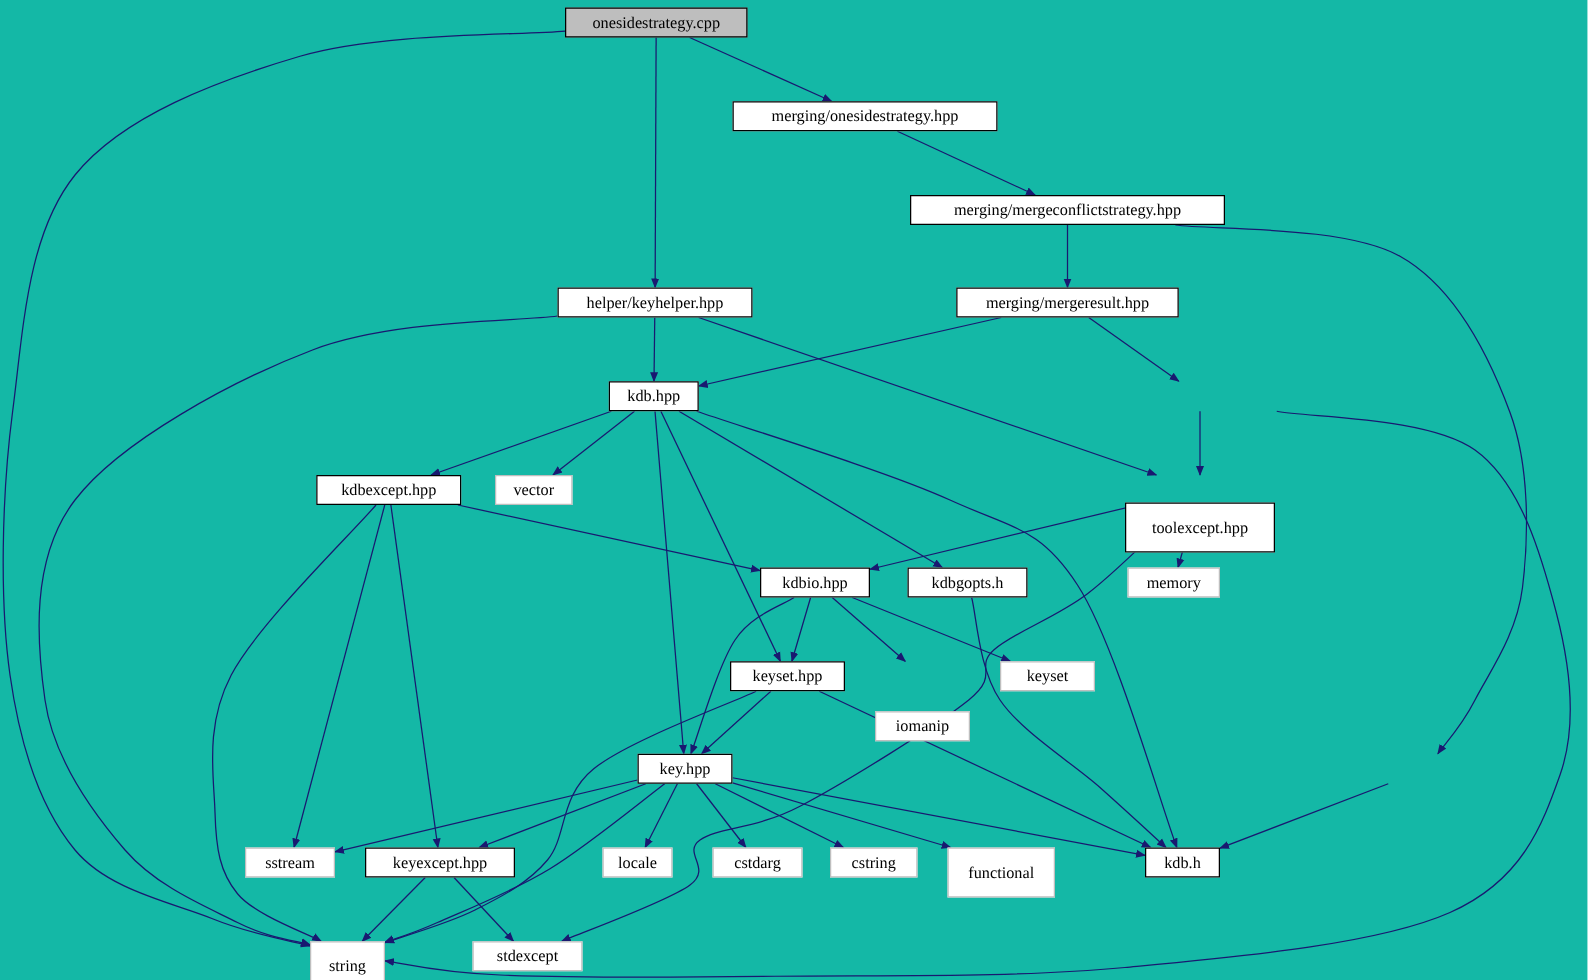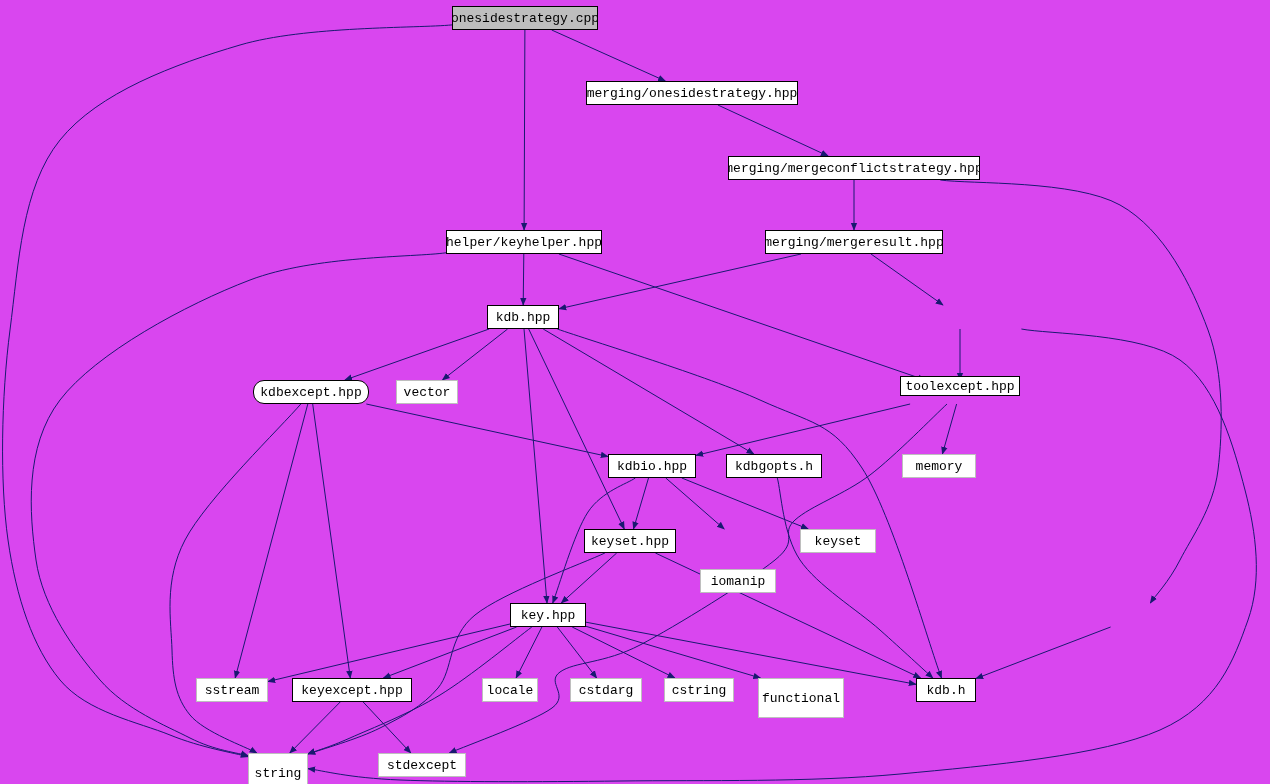--- a/index.html
+++ b/index.html
@@ -1,18 +1,18 @@
 <!DOCTYPE html>
 <html><head>
 <meta charset="utf-8">
 <style>
   html,body{margin:0;padding:0;background:#ffffff;}
   #canvas{
-    position:relative;width:1270px;height:784px;overflow:hidden;background:#d946ef;
-    font-family:Liberation Mono, monospace;
+    position:relative;width:1270px;height:784px;overflow:hidden;background:#14b8a6;
+    font-family:Liberation Serif, serif;
   }
   #edges{position:absolute;left:0;top:0;width:1270px;height:784px;}
   .edge{fill:none;stroke:#191970;stroke-width:1;}
   #nodes{position:absolute;left:0;top:0;width:100%;height:100%;}
   .node{
     position:absolute;box-sizing:border-box;background:#ffffff;border:1px solid #000000;
     display:flex;align-items:center;justify-content:center;
     font-size:13px;color:#000000;white-space:nowrap;cursor:pointer;overflow:hidden;
   }
   .node.system{border-color:#bebebe;cursor:default;}
@@ -74,23 +74,23 @@
       <path d="M363.2,702.0 L410.8,753.0" class="edge" marker-end="url(#arrow)"></path>
       <path d="M1110.6,627.0 L976.0,678.5" class="edge" marker-end="url(#arrow)"></path>
     </svg>
   <div id="nodes">
       <div class="node current" style="left: 452px; top: 6px; width: 146px; height: 24px;">onesidestrategy.cpp</div>
       <div class="node" style="left: 586px; top: 81px; width: 212px; height: 24px;">merging/onesidestrategy.hpp</div>
       <div class="node" style="left: 728px; top: 156px; width: 252px; height: 24px;">merging/mergeconflictstrategy.hpp</div>
       <div class="node" style="left: 446px; top: 230px; width: 156px; height: 24px;">helper/keyhelper.hpp</div>
       <div class="node" style="left: 765px; top: 230px; width: 178px; height: 24px;">merging/mergeresult.hpp</div>
       <div class="node" style="left: 487px; top: 305px; width: 72px; height: 24px;">kdb.hpp</div>
-      <div class="node" style="left: 253px; top: 380px; width: 116px; height: 24px; border-radius: 11px;">kdbexcept.hpp</div>
+      <div class="node" style="left: 253px; top: 380px; width: 116px; height: 24px;">kdbexcept.hpp</div>
       <div class="node system" style="left: 396px; top: 380px; width: 62px; height: 24px;">vector</div>
-      <div class="node" style="left: 900px; top: 376px; width: 120px; height: 20px;">toolexcept.hpp</div>
+      <div class="node" style="left: 900px; top: 402px; width: 120px; height: 40px;">toolexcept.hpp</div>
       <div class="node" style="left: 608px; top: 454px; width: 88px; height: 24px;">kdbio.hpp</div>
       <div class="node" style="left: 726px; top: 454px; width: 96px; height: 24px;">kdbgopts.h</div>
       <div class="node system" style="left: 902px; top: 454px; width: 74px; height: 24px;">memory</div>
       <div class="node" style="left: 584px; top: 529px; width: 92px; height: 24px;">keyset.hpp</div>
       <div class="node system" style="left: 700px; top: 529px; width: 76px; height: 24px; margin-top: 40px;">iomanip</div>
       <div class="node system" style="left: 800px; top: 529px; width: 76px; height: 24px;">keyset</div>
       <div class="node" style="left: 510px; top: 603px; width: 76px; height: 24px;">key.hpp</div>
       <div class="node system" style="left: 196px; top: 678px; width: 72px; height: 24px;">sstream</div>
       <div class="node" style="left: 292px; top: 678px; width: 120px; height: 24px;">keyexcept.hpp</div>
       <div class="node system" style="left: 482px; top: 678px; width: 56px; height: 24px;">locale</div>

